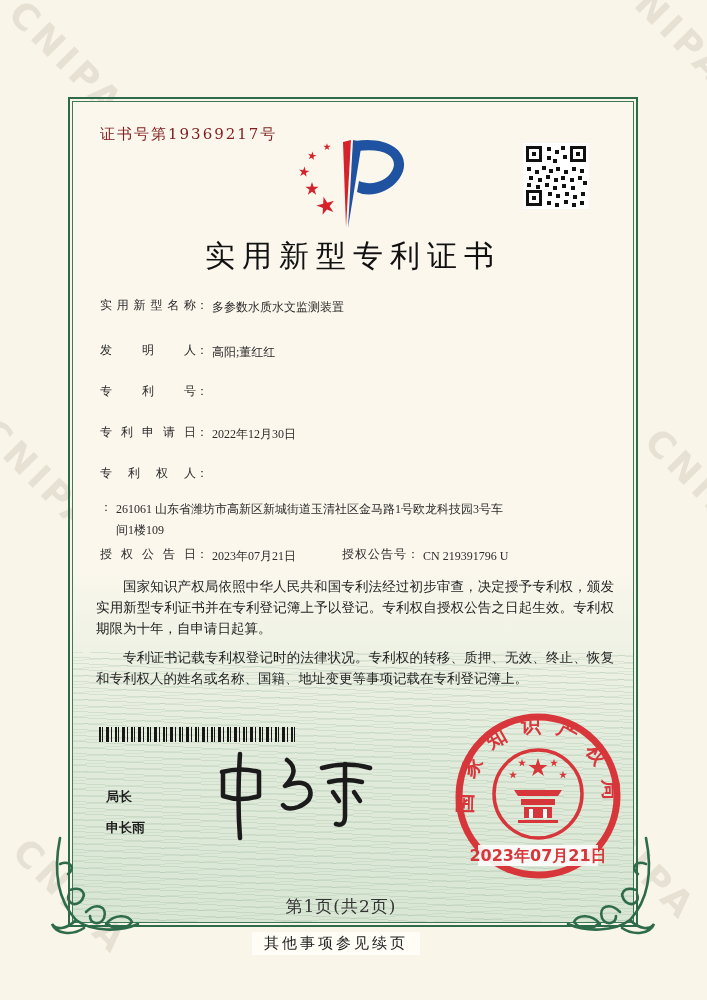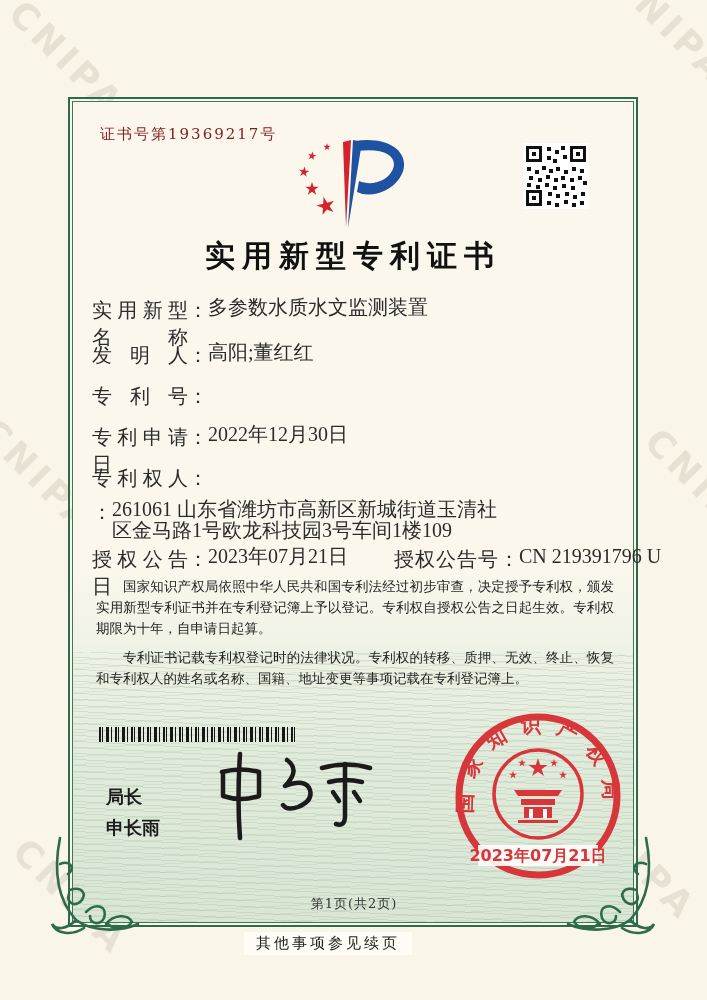--- a/index.html
+++ b/index.html
@@ -42,25 +42,25 @@
   .corner.br{left:556px;top:832px;transform:scaleX(-1);}
   
   .cert-number{
     position:absolute;left:100px;top:125px;
     font-size:15px;letter-spacing:2px;color:#7f1d1d;
   }
   .logo{position:absolute;left:283px;top:138px;width:135px;height:96px;}
   .qr{position:absolute;left:523px;top:143px;width:66px;height:66px;}
   .title{
     position:absolute;left:68px;top:236px;width:570px;
-    text-align:center;font-size:30px;font-weight:bold;
+    text-align:center;font-size:30px;font-weight:normal;
     letter-spacing:7px;color:#111;
   }
   
-  .field-row{position:absolute;left:92px;width:512px;font-size:20px;color:#2b2b2b;display:flex;}
+  .field-row{position:absolute;left:100px;width:512px;font-size:12px;color:#2b2b2b;display:flex;}
   .f-label{
     display:inline-block;width:96px;flex:0 0 96px;
     text-align:justify;text-align-last:justify;
   }
   .f-colon{flex:0 0 16px;}
   .f-value{flex:1 1 auto;line-height:21px;font-family:Liberation Serif, serif;}
   .f-label2{flex:0 0 auto;margin-left:46px;letter-spacing:1px;}
   .r1{top:297px}.r2{top:342px}.r3{top:383px}.r4{top:424px}.r5{top:465px}
   .r6{top:499px}.r7{top:546px}
   
@@ -74,30 +74,30 @@
     position:absolute;left:99px;top:727px;width:196px;height:15px;
     background:repeating-linear-gradient(90deg,
       #161616 0 2px, transparent 2px 3px,
       #161616 3px 4px, transparent 4px 7px,
       #161616 7px 10px, transparent 10px 12px,
       #161616 12px 13px, transparent 13px 16px);
   }
   .signer{
     position:absolute;left:106px;top:781px;
     font-family:"DejaVu Sans","Liberation Sans",sans-serif;
-    font-weight:bold;font-size:18px;color:#1c1c1c;line-height:31px;
+    font-weight:bold;font-size:13px;color:#1c1c1c;line-height:31px;
   }
   .signature{position:absolute;left:192px;top:742px;width:200px;height:110px;}
   .seal{position:absolute;left:452px;top:710px;width:172px;height:172px;}
   .page-indicator{
-    position:absolute;left:69px;top:895px;width:570px;text-align:center;
-    font-size:13px;letter-spacing:1px;color:#333;
+    position:absolute;left:56px;top:895px;width:570px;text-align:center;
+    font-size:17px;letter-spacing:1px;color:#333;
   }
   .footer-note{
-    position:absolute;left:8px;top:932px;width:640px;text-align:center;
+    position:absolute;left:16px;top:932px;width:640px;text-align:center;
   }
   .footer-note span{
     display:inline-block;background:#fffdf6;padding:2px 12px;
     font-size:15px;letter-spacing:3px;color:#222;
   }
 </style>
 </head>
 <body>
 
 <div class="wm" style="left:-6px;top:38px">CNIPA</div>

